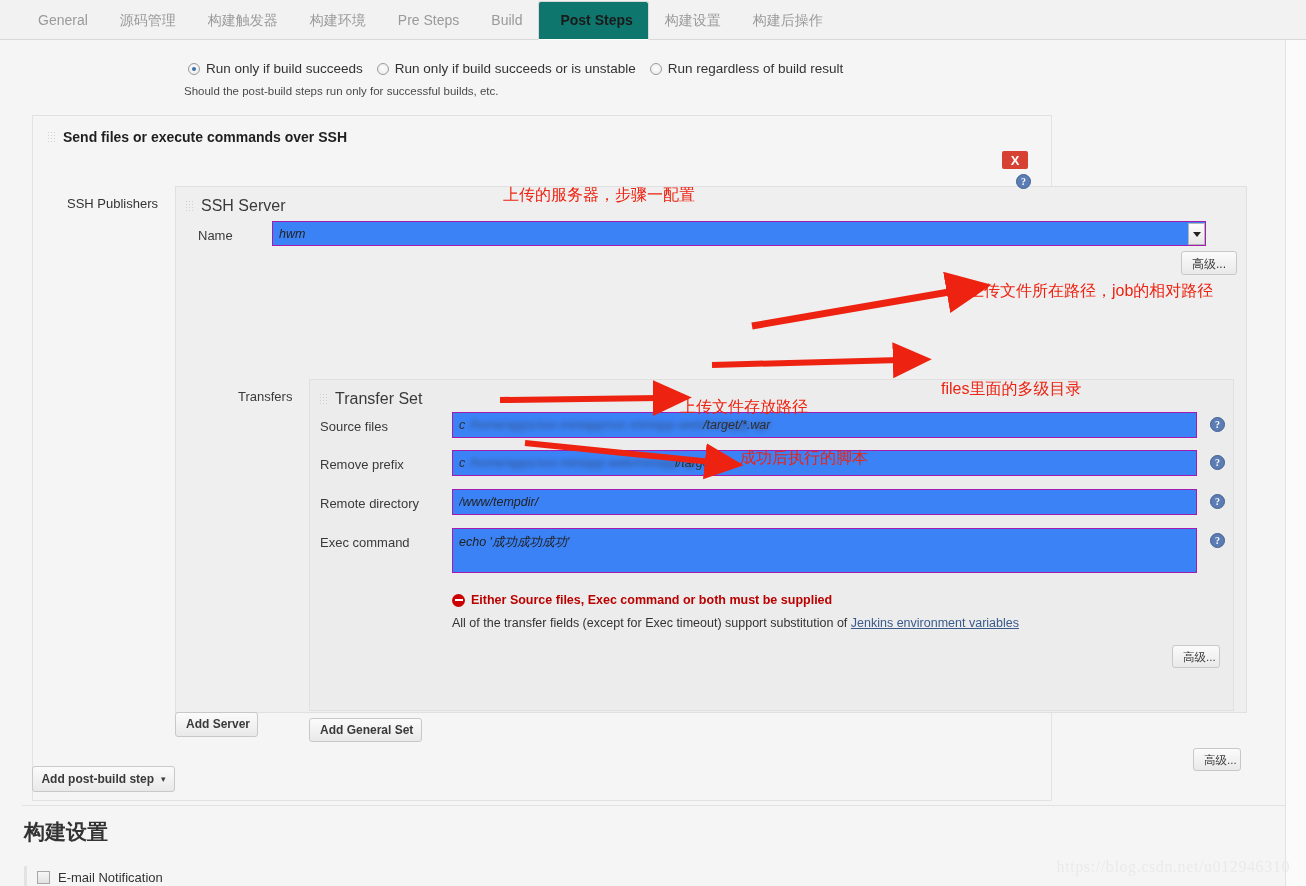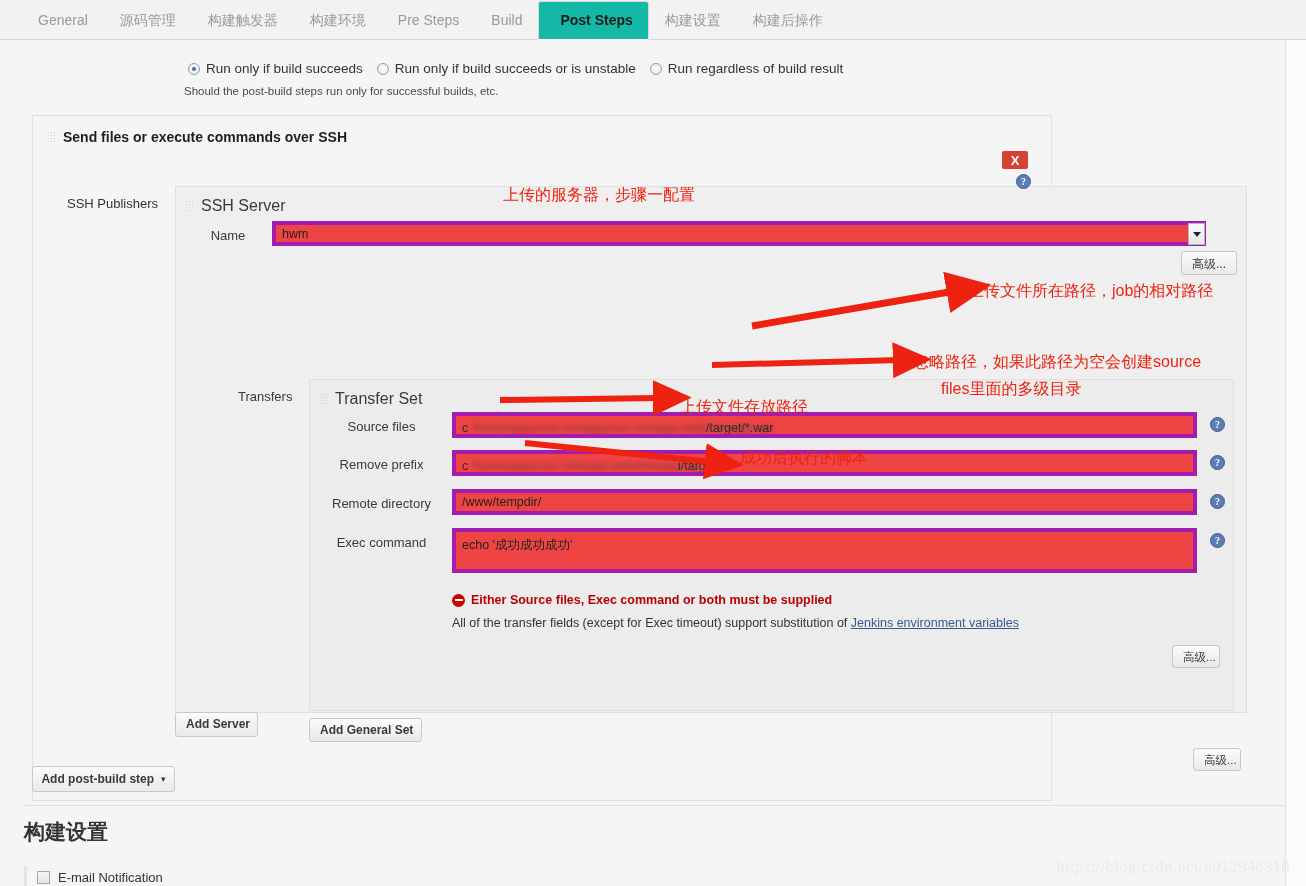--- a/index.html
+++ b/index.html
@@ -33,21 +33,21 @@
     color: #9a9a9a;
     line-height: 18px;
     border: 1px solid transparent;
     border-bottom: none;
     box-sizing: border-box;
     height: 39px;
     white-space: nowrap;
     cursor: pointer;
   }
   .tab.active {
-    background: #14b8a6;
+    background: #0f766e;
     color: #1a1a1a;
     font-weight: bold;
     border: 1px solid #d8d8d8;
     border-bottom: 1px solid #fff;
     border-radius: 3px 3px 0 0;
     position: relative; z-index: 3;
     margin-bottom: -1px;
     padding-left: 21px;
   }
 
@@ -141,32 +141,33 @@
     background: #efefef;
     border: 1px solid #e0e0e0;
     box-sizing: border-box;
   }
   .panel-title {
     position: absolute; left: 9px; top: 10px;
     font-size: 16px; color: #3a3a3a;
     display: flex; align-items: center; gap: 7px;
   }
   .field-lbl {
-    position: absolute; font-size: 13px; color: #3a3a3a; text-align: center;
+    position: absolute; font-size: 13px; color: #3a3a3a; text-align: left;
   }
   .inp {
     position: absolute;
-    background: #ef4444;
-    border: 4px solid #a21caf;
+    background: #3b82f6;
+    border: 1px solid #a21caf;
     box-sizing: border-box;
     font-family: "Liberation Sans", "DejaVu Sans", sans-serif;
     font-size: 12.5px;
     color: #222;
     padding: 3px 6px;
     outline: none;
+    font-style: italic;
   }
   .select-arrow {
     position: absolute;
     width: 17px; height: 22px;
     border: 1px solid #b5b5b5;
     background: linear-gradient(#fcfcfc, #e6e6e6);
     box-sizing: border-box;
     display:flex; align-items:center; justify-content:center;
     cursor: pointer;
   }
@@ -399,20 +400,19 @@
 
     <line x1="712" y1="365" x2="900" y2="360" stroke="#ee2211" stroke-width="6" marker-end="url(#ah)"></line>
 
     <line x1="500" y1="400" x2="660" y2="398" stroke="#ee2211" stroke-width="6" marker-end="url(#ah)"></line>
 
     <line x1="525" y1="443" x2="712" y2="462" stroke="#ee2211" stroke-width="6" marker-end="url(#ah)"></line>
   </svg>
 
   <div class="anno" style="left:503px; top:185px; font-size:16px;">上传的服务器，步骤一配置</div>
   <div class="anno" style="left:968px; top:281px; font-size:16px;">上传文件所在路径，job的相对路径</div>
-  <div class="anno" style="left:913px; top:352px; font-size:16px;">忽略路径，如果此路径为空会创建source</div>
   <div class="anno" style="left:941px; top:379px; font-size:16px;">files里面的多级目录</div>
   <div class="anno" style="left:680px; top:397px; font-size:16px;">上传文件存放路径</div>
   <div class="anno" style="left:740px; top:448px; font-size:16px;">成功后执行的脚本</div>
 
   <div class="watermark">https://blog.csdn.net/u012946310</div>
 
 </div>
 
 </body></html>

